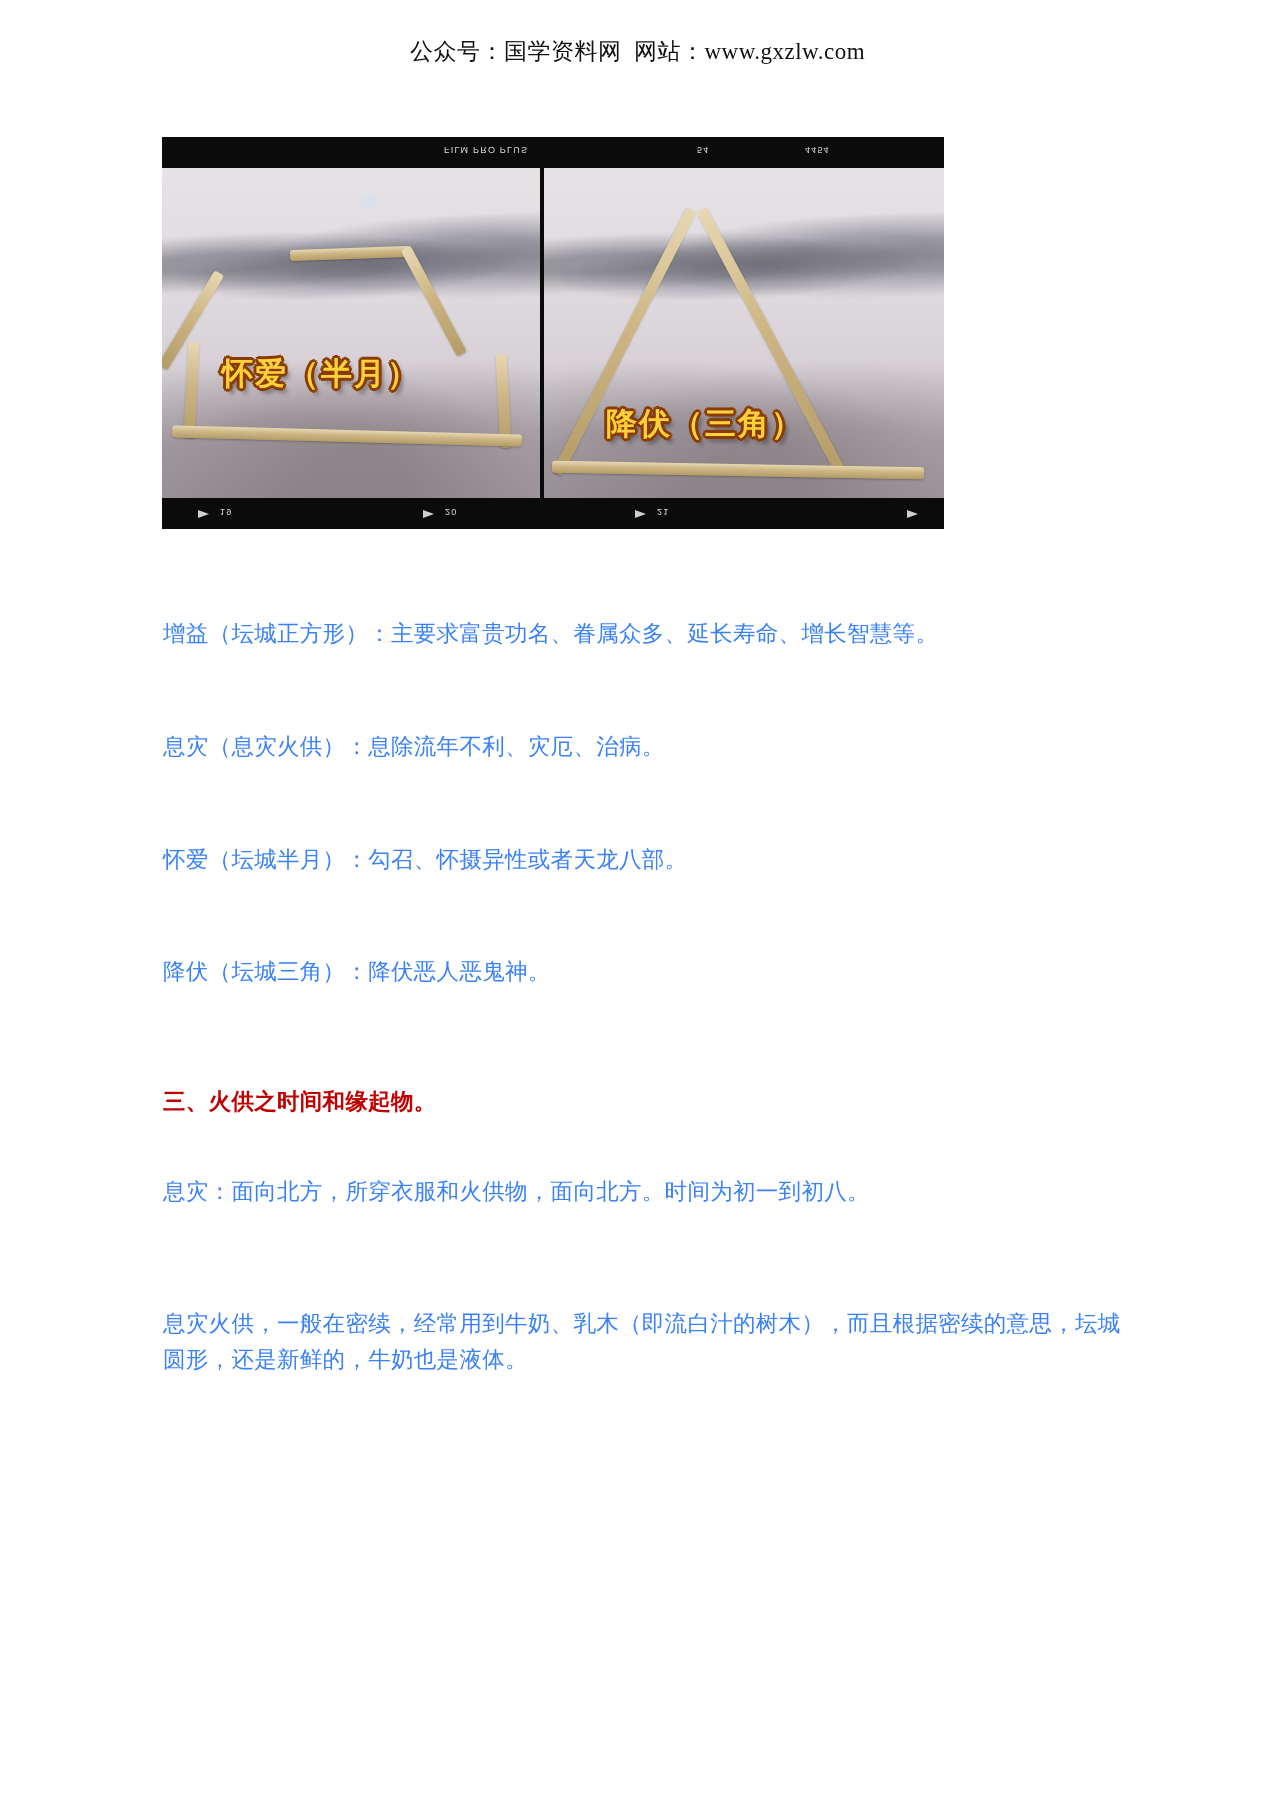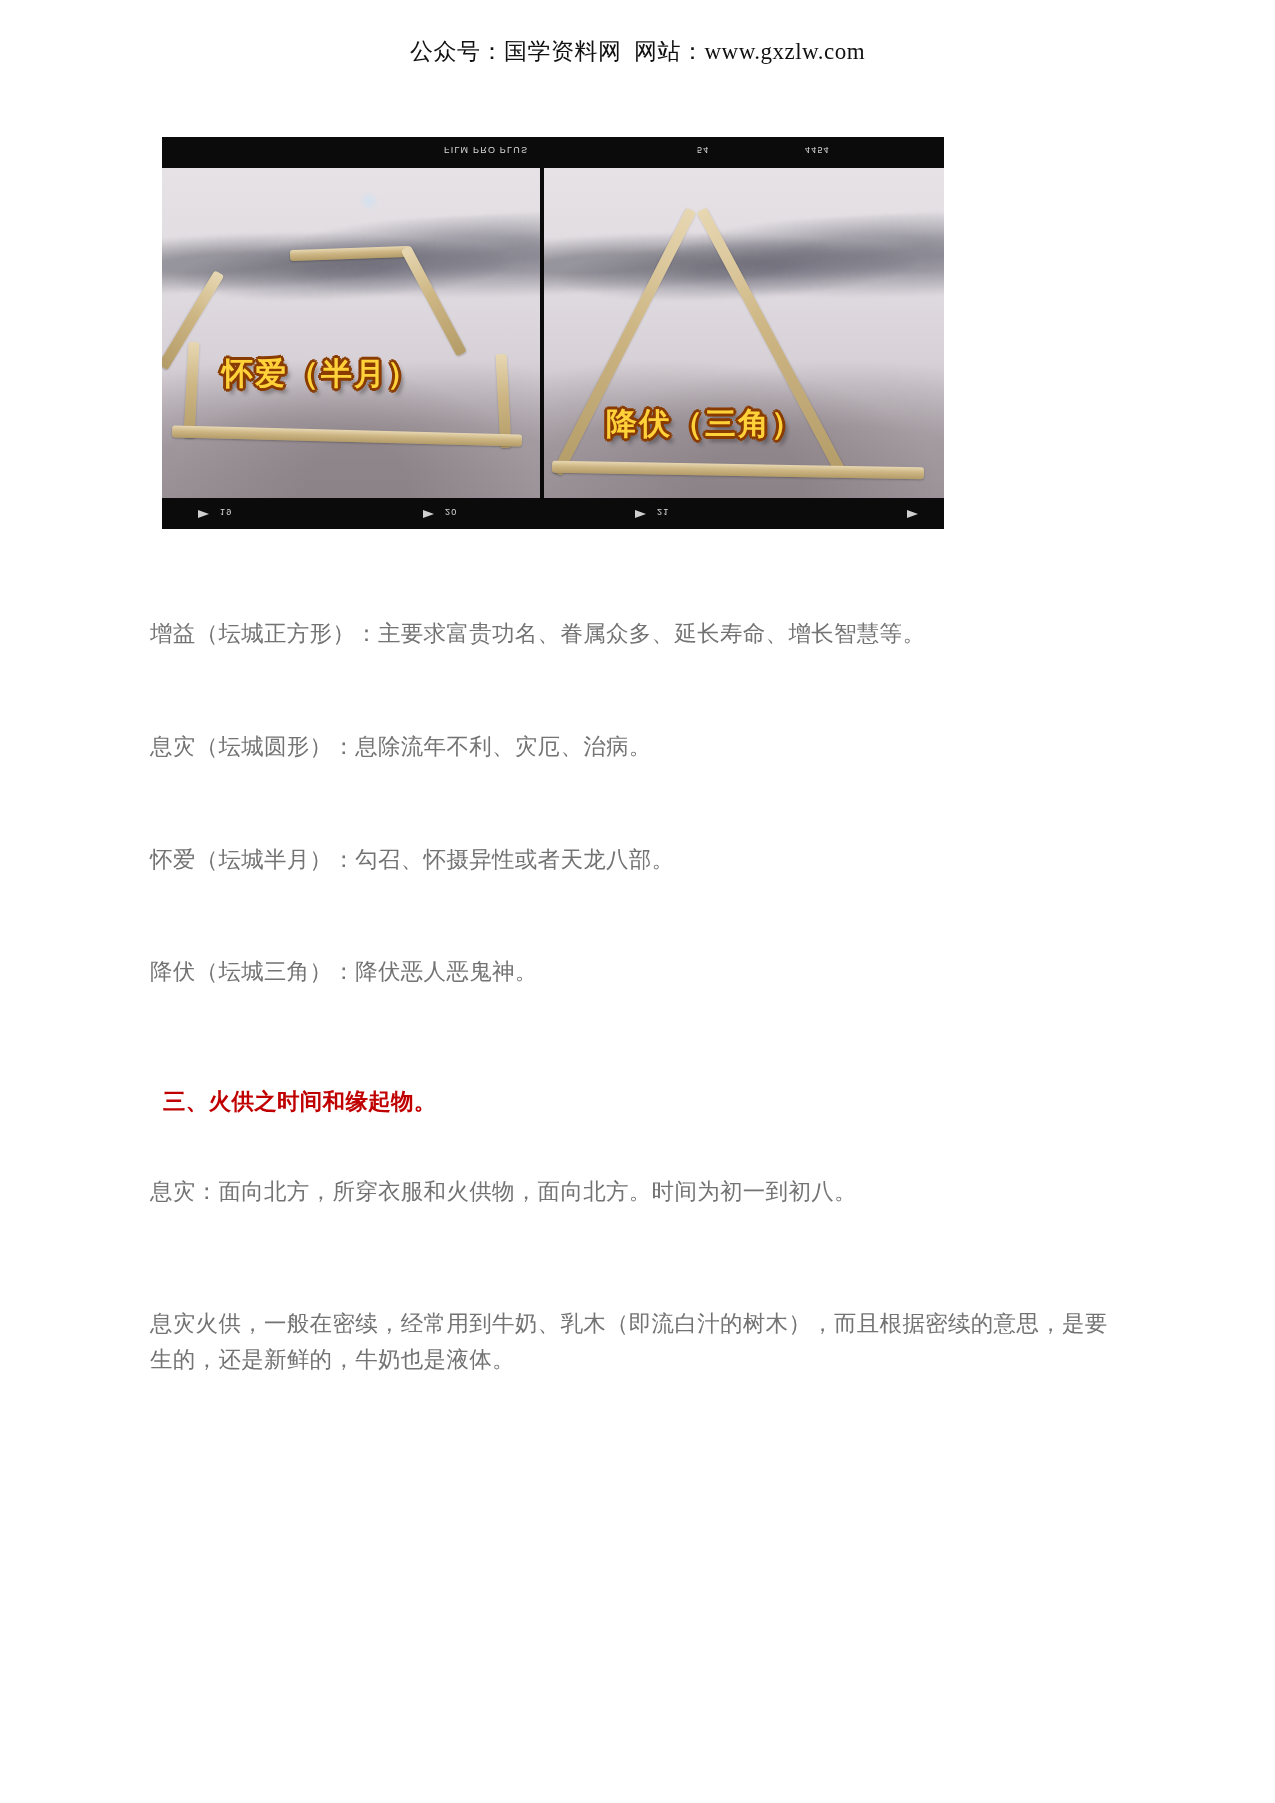--- a/index.html
+++ b/index.html
@@ -158,26 +158,26 @@
       -3px  0   0 #8a3b00, 3px  0   0 #8a3b00,
        4px  5px 4px rgba(0,0,0,0.45);
     white-space: nowrap;
   }
   .caption-left { top: 185px; left: 60px; }
   .caption-right { top: 235px; left: 62px; }
 
   
   .para {
     position: absolute;
-    left: 150px;
+    left: 163px;
     width: 960px;
     font-family: "Liberation Serif", serif;
     font-size: 22.5px;
     line-height: 34px;
-    color: #737373;
+    color: #3b82f6;
     letter-spacing: 0.3px;
   }
   .p1 { top: 617px; }
   .p2 { top: 730px; }
   .p3 { top: 843px; }
   .p4 { top: 955px; }
   .section-head {
     position: absolute;
     left: 163px;
     top: 1086px;
@@ -242,22 +242,22 @@
       <span class="arrow ar2"></span>
       <span class="film-label fb2">20</span>
       <span class="arrow ar3"></span>
       <span class="film-label fb3">21</span>
       <span class="arrow ar4"></span>
     </div>
 
   </div>
 
   <div class="para p1">增益（坛城正方形）：主要求富贵功名、眷属众多、延长寿命、增长智慧等。</div>
-  <div class="para p2">息灾（坛城圆形）：息除流年不利、灾厄、治病。</div>
+  <div class="para p2">息灾（息灾火供）：息除流年不利、灾厄、治病。</div>
   <div class="para p4">降伏（坛城三角）：降伏恶人恶鬼神。</div>
   <div class="para p3">怀爱（坛城半月）：勾召、怀摄异性或者天龙八部。</div>
 
   <div class="section-head">三、火供之时间和缘起物。</div>
 
   <div class="para p5">息灾：面向北方，所穿衣服和火供物，面向北方。时间为初一到初八。</div>
-  <div class="para p6">息灾火供，一般在密续，经常用到牛奶、乳木（即流白汁的树木），而且根据密续的意思，是要生的，还是新鲜的，牛奶也是液体。</div>
+  <div class="para p6">息灾火供，一般在密续，经常用到牛奶、乳木（即流白汁的树木），而且根据密续的意思，坛城圆形，还是新鲜的，牛奶也是液体。</div>
 
 </div>
 
 </body></html>

